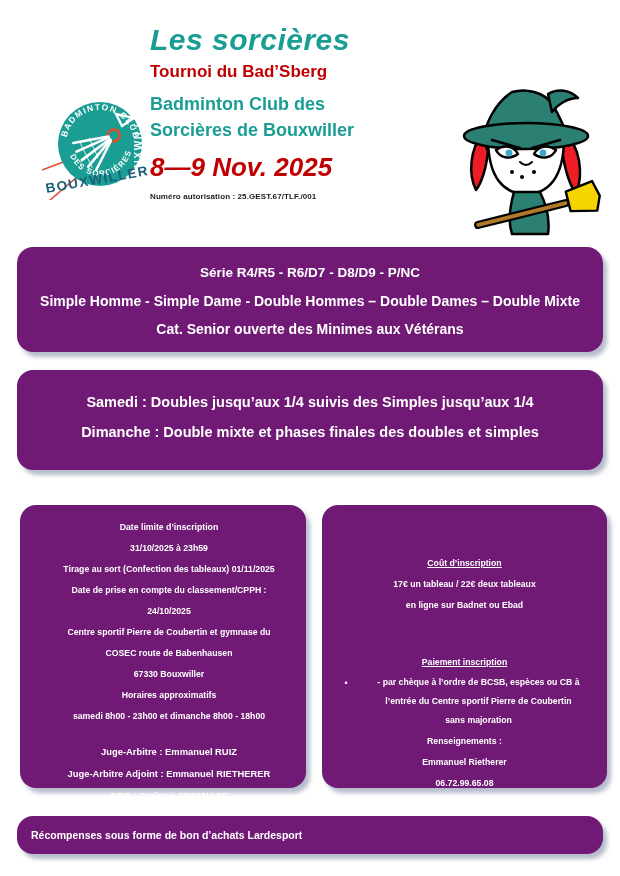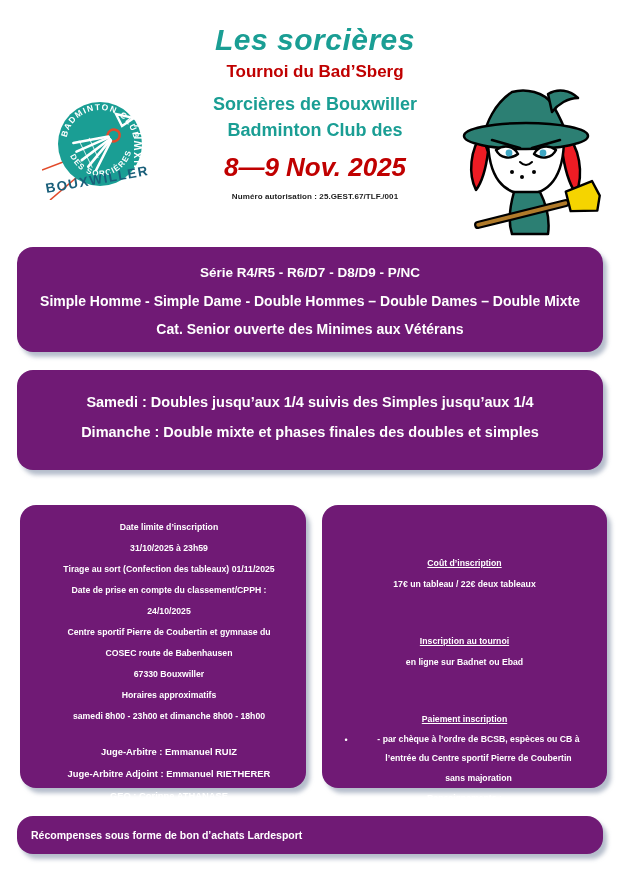--- a/index.html
+++ b/index.html
@@ -38,21 +38,20 @@
     width: 165px;
     height: 158px;
   }
   .witch svg { display: block; }
 
   .title-block {
     position: absolute;
     left: 150px;
     top: 22px;
     width: 330px;
-    text-align: center;
   }
 
   .t-sorcieres {
     font-size: 30px;
     font-weight: bold;
     font-style: italic;
     color: #1a9e94;
     letter-spacing: 0.5px;
     line-height: 1.18;
     white-space: nowrap;
@@ -268,22 +267,22 @@
         <rect x="22" y="128" width="96" height="6" rx="3" fill="#b07a2a" stroke="#000" stroke-width="2.2"></rect>
         <path d="M118 120 L146 116 L150 132 L144 146 L118 140 Z" fill="#f5d400" stroke="#000" stroke-width="2.4" stroke-linejoin="round"></path>
       </g>
     </svg>
   </div>
 
   <div class="title-block">
     <div class="t-sorcieres">Les sorcières</div>
     <div class="t-tournoi">Tournoi du Bad’Sberg</div>
     <div class="t-club">
+      <div>Badminton Club des</div>
       <div>Sorcières de Bouxwiller</div>
-      <div>Badminton Club des</div>
     </div>
     <div class="t-date">8—9 Nov. 2025</div>
     <div class="t-auth">Numéro autorisation :  25.GEST.67/TLF./001</div>
   </div>
 </div>
 
 <div class="panel panel-wide" id="panel-series">
   <div class="line-series">Série R4/R5 - R6/D7 - D8/D9  - P/NC</div>
   <div class="line-series big">Simple Homme - Simple Dame - Double Hommes – Double Dames – Double Mixte</div>
   <div class="line-series big">Cat. Senior ouverte des Minimes aux Vétérans</div>
@@ -308,21 +307,20 @@
 
   <div class="info-line names gap">Juge-Arbitre :  Emmanuel RUIZ</div>
   <div class="info-line names">Juge-Arbitre Adjoint :  Emmanuel RIETHERER</div>
   <div class="info-line names">GEO : Corinne ATHANASE</div>
 </div>
 
 <div class="panel" id="panel-right">
   <div class="info-line u">Coût d’inscription</div>
   <div class="info-line">17€ un tableau / 22€ deux tableaux</div>
 
-  <div class="info-line u">Inscription au tournoi</div>
   <div class="info-line"><span>en ligne sur </span><strong>Badnet</strong><span> ou Ebad</span></div>
 
   <div class="info-line u">Paiement inscription</div>
 
   <div class="bullet-row">
     <div class="bullet-dot">•</div>
     <div class="bullet-body">
       <div class="info-line">-  par chèque à l’ordre de BCSB, espèces ou CB à</div>
       <div class="info-line">l’entrée du Centre sportif Pierre de Coubertin</div>
       <div class="info-line">sans majoration</div>

